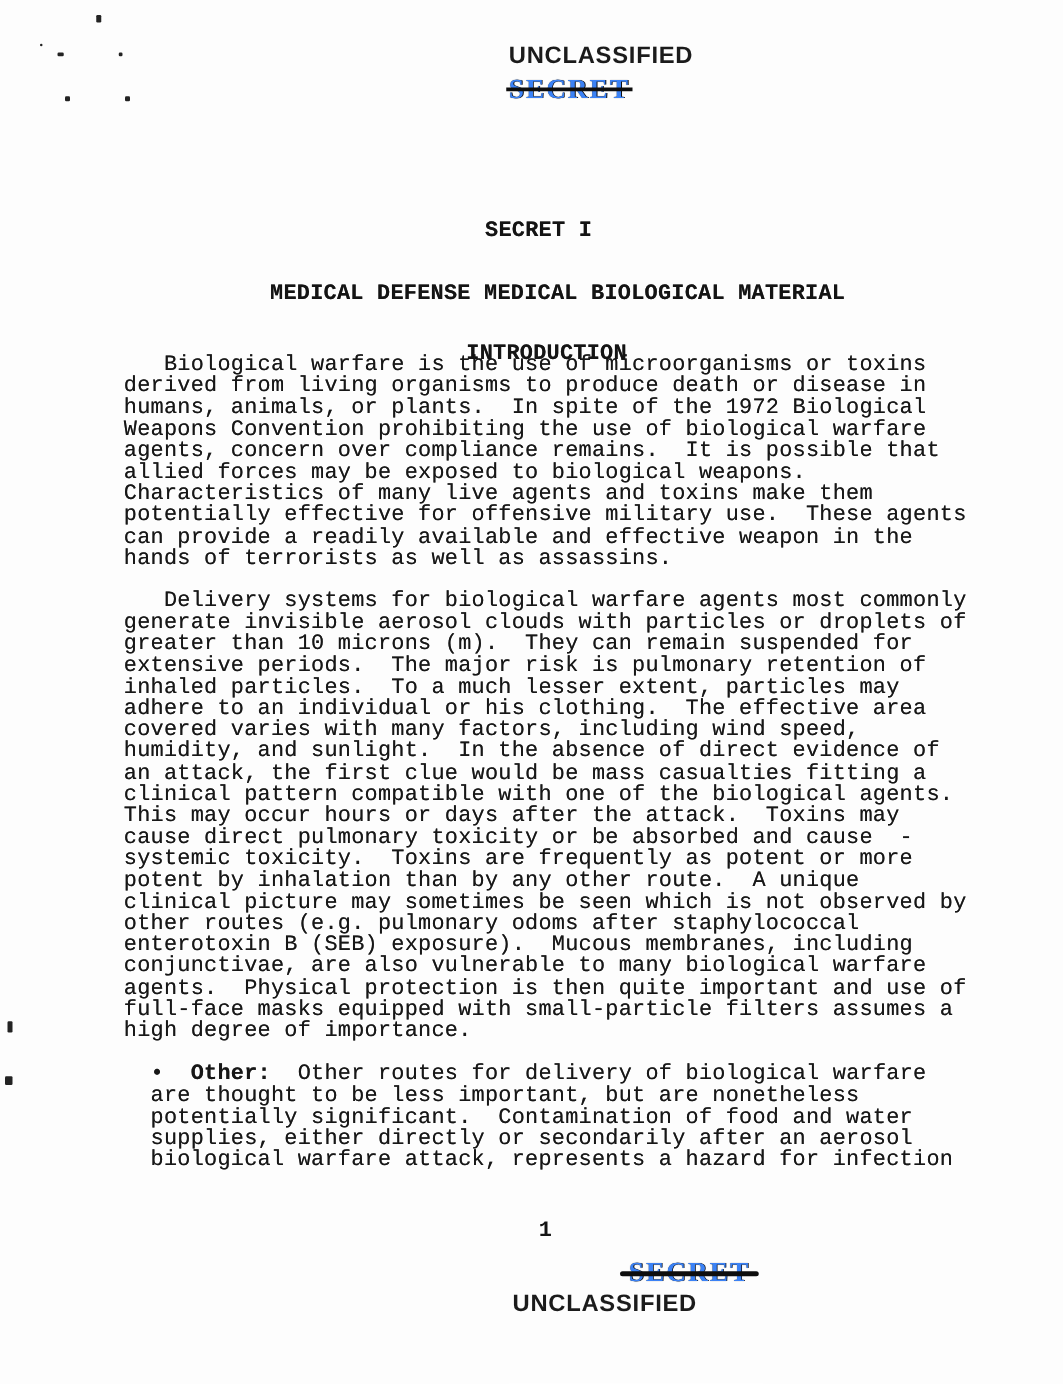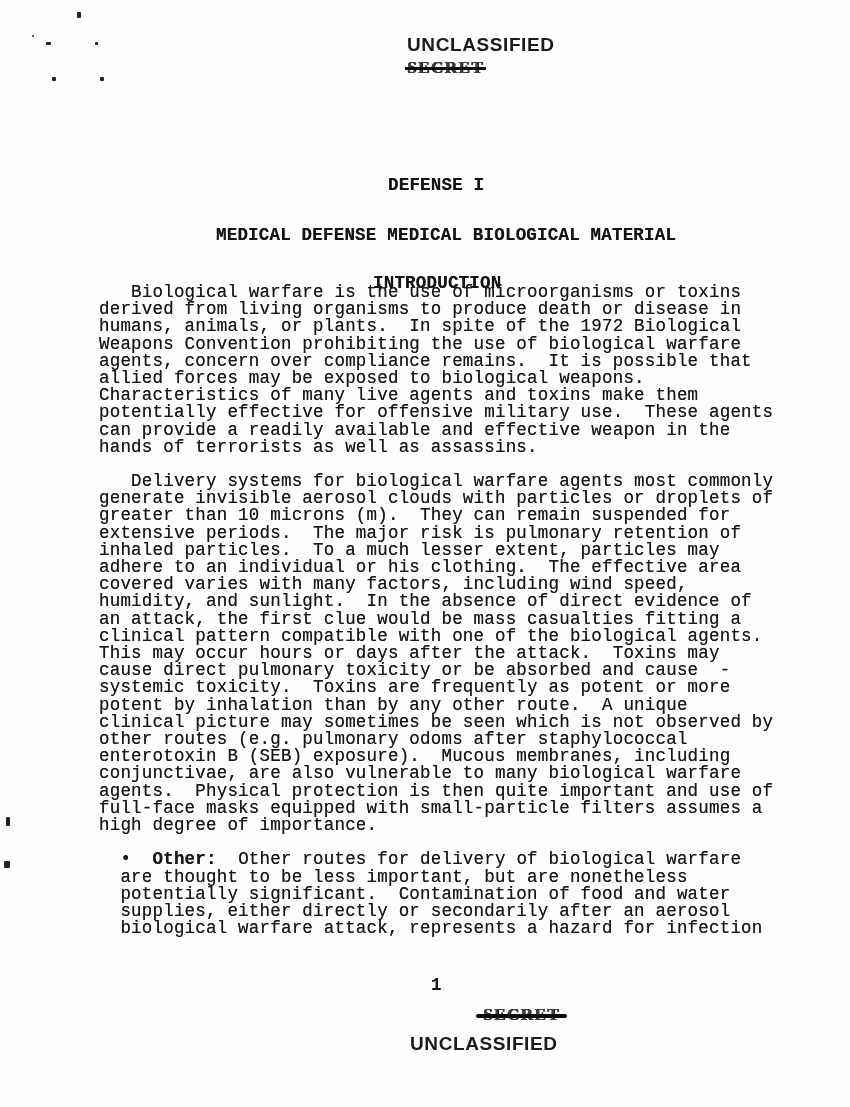--- a/index.html
+++ b/index.html
@@ -51,23 +51,23 @@
     font-size: 19px;
     letter-spacing: 0.6px;
     color: #1b1b1b;
   }
   .top-unclassified    { left: 407px; top: 34px; }
   .bottom-unclassified { left: 410px; top: 1033px; }
   .stamp {
     position: absolute;
     font-family: "Liberation Serif", "DejaVu Serif", serif;
     font-weight: bold;
-    font-size: 17px;
+    font-size: 22px;
     letter-spacing: 1.5px;
-    color: #404040;
+    color: #3b82f6;
     text-shadow: 0.7px 0 0 #0e0e0e, 0 0 0.6px rgba(0,0,0,0.8);
   }
   .top-secret    { left: 407px; top: 58px; }
   .bottom-secret { left: 402px; top: 1005px; }
   .strike { position: relative; display: inline-block; }
   .strike::after {
     content: "";
     position: absolute;
     top: 47%;
     height: 3px;
@@ -103,21 +103,21 @@
   <div class="speck" style="left:52px; top:77px; width:4px; height:4px;"></div>
   <div class="speck" style="left:100px; top:77px; width:4px; height:4px;"></div>
   <div class="speck" style="left:6px; top:817px; width:4px; height:9px;"></div>
   <div class="speck" style="left:4px; top:861px; width:6px; height:7px;"></div>
 
   
   <div class="classification top-unclassified">UNCLASSIFIED</div>
   <div class="stamp top-secret strike strike-top">SECRET</div>
 
   
-  <div class="heading section-title">DEFENSE I</div>
+  <div class="heading section-title">SECRET I</div>
   <div class="heading doc-title">MEDICAL DEFENSE MEDICAL BIOLOGICAL MATERIAL</div>
   <div class="heading intro-title">INTRODUCTION</div>
 
   
   <div class="body-col">
     <pre class="para">   Biological warfare is the use of microorganisms or toxins
 derived from living organisms to produce death or disease in
 humans, animals, or plants.  In spite of the 1972 Biological
 Weapons Convention prohibiting the use of biological warfare
 agents, concern over compliance remains.  It is possible that

